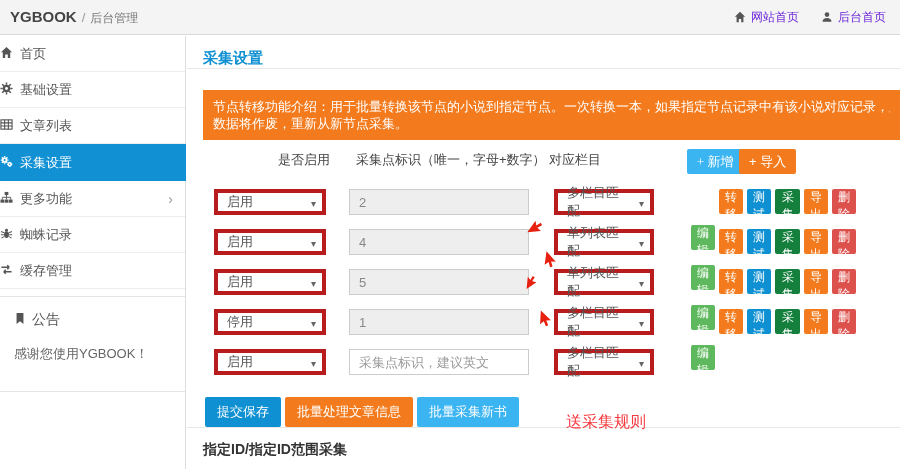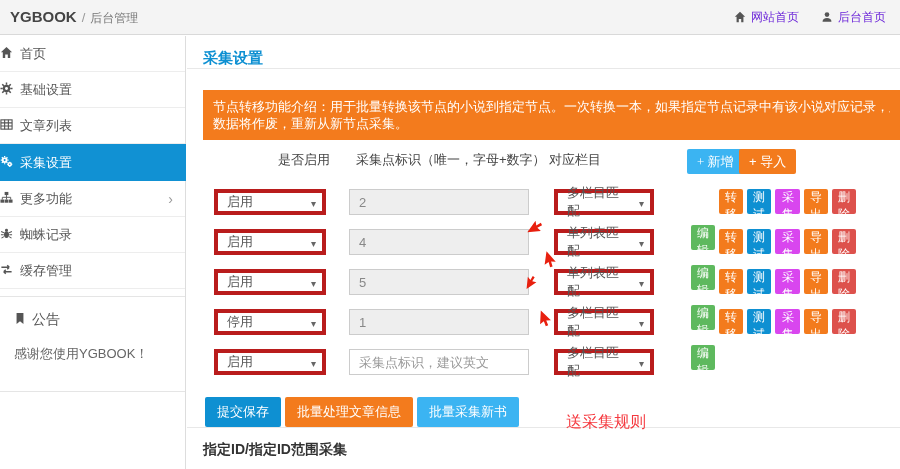--- a/index.html
+++ b/index.html
@@ -54,21 +54,21 @@
   .sel::after { content:"▾"; position:absolute; right:6px; top:5px; font-size:10px; color:#666; }
   .sel1 { left:27px; width:112px; }
   .sel2 { left:367px; width:100px; }
   .field { position:absolute; left:162px; width:180px; height:26px; border:1px solid #ccc; font-size:13px;
            display:flex; align-items:center; padding:0 9px; }
   .field.disabled { background:#eee; color:#888; }
   input.field { background:#fff; color:#555; font-family:inherit; display:block; line-height:24px; }
   input.field::placeholder { color:#999; }
   .actions { position:absolute; left:504px; top:0px; display:flex; gap:4px; }
   .abtn { height:25px; padding:0 6px; font-size:12px; color:#fff; border:none; border-radius:2px; cursor:pointer; font-family:inherit; }
-  .a0{background:#5eb95e;margin-top:36px;} .a1{background:#f37b1d;} .a2{background:#0e90d2;} .a3{background:#d946ef;padding-left:7px;} .a4{background:#f37b1d;} .a5{background:#dd514c;}
+  .a0{background:#5eb95e;margin-top:36px;} .a1{background:#f37b1d;} .a2{background:#0e90d2;} .a3{background:#15803d;padding-left:7px;} .a4{background:#f37b1d;} .a5{background:#dd514c;}
 
   .footer-btns { margin:10px 0 0 18px; display:flex; gap:4px; }
   .fbtn { height:27px; padding:15px 12px; font-size:13px; }
   .fb0 { background:#0e90d2; } .fb1 { background:#f37b1d; } .fb2 { background:#3bb4f2; }
   .hr2 { margin-top:14px; }
   .next-title { margin:13px 0 0 16px; font-size:14px; font-weight:bold; color:#333; }
 
   
   .annot-text { position:absolute; left:566px; top:412px; font-size:16px; color:#f5393f; }
   .cursor { position:absolute; width:17px; height:17px; }

